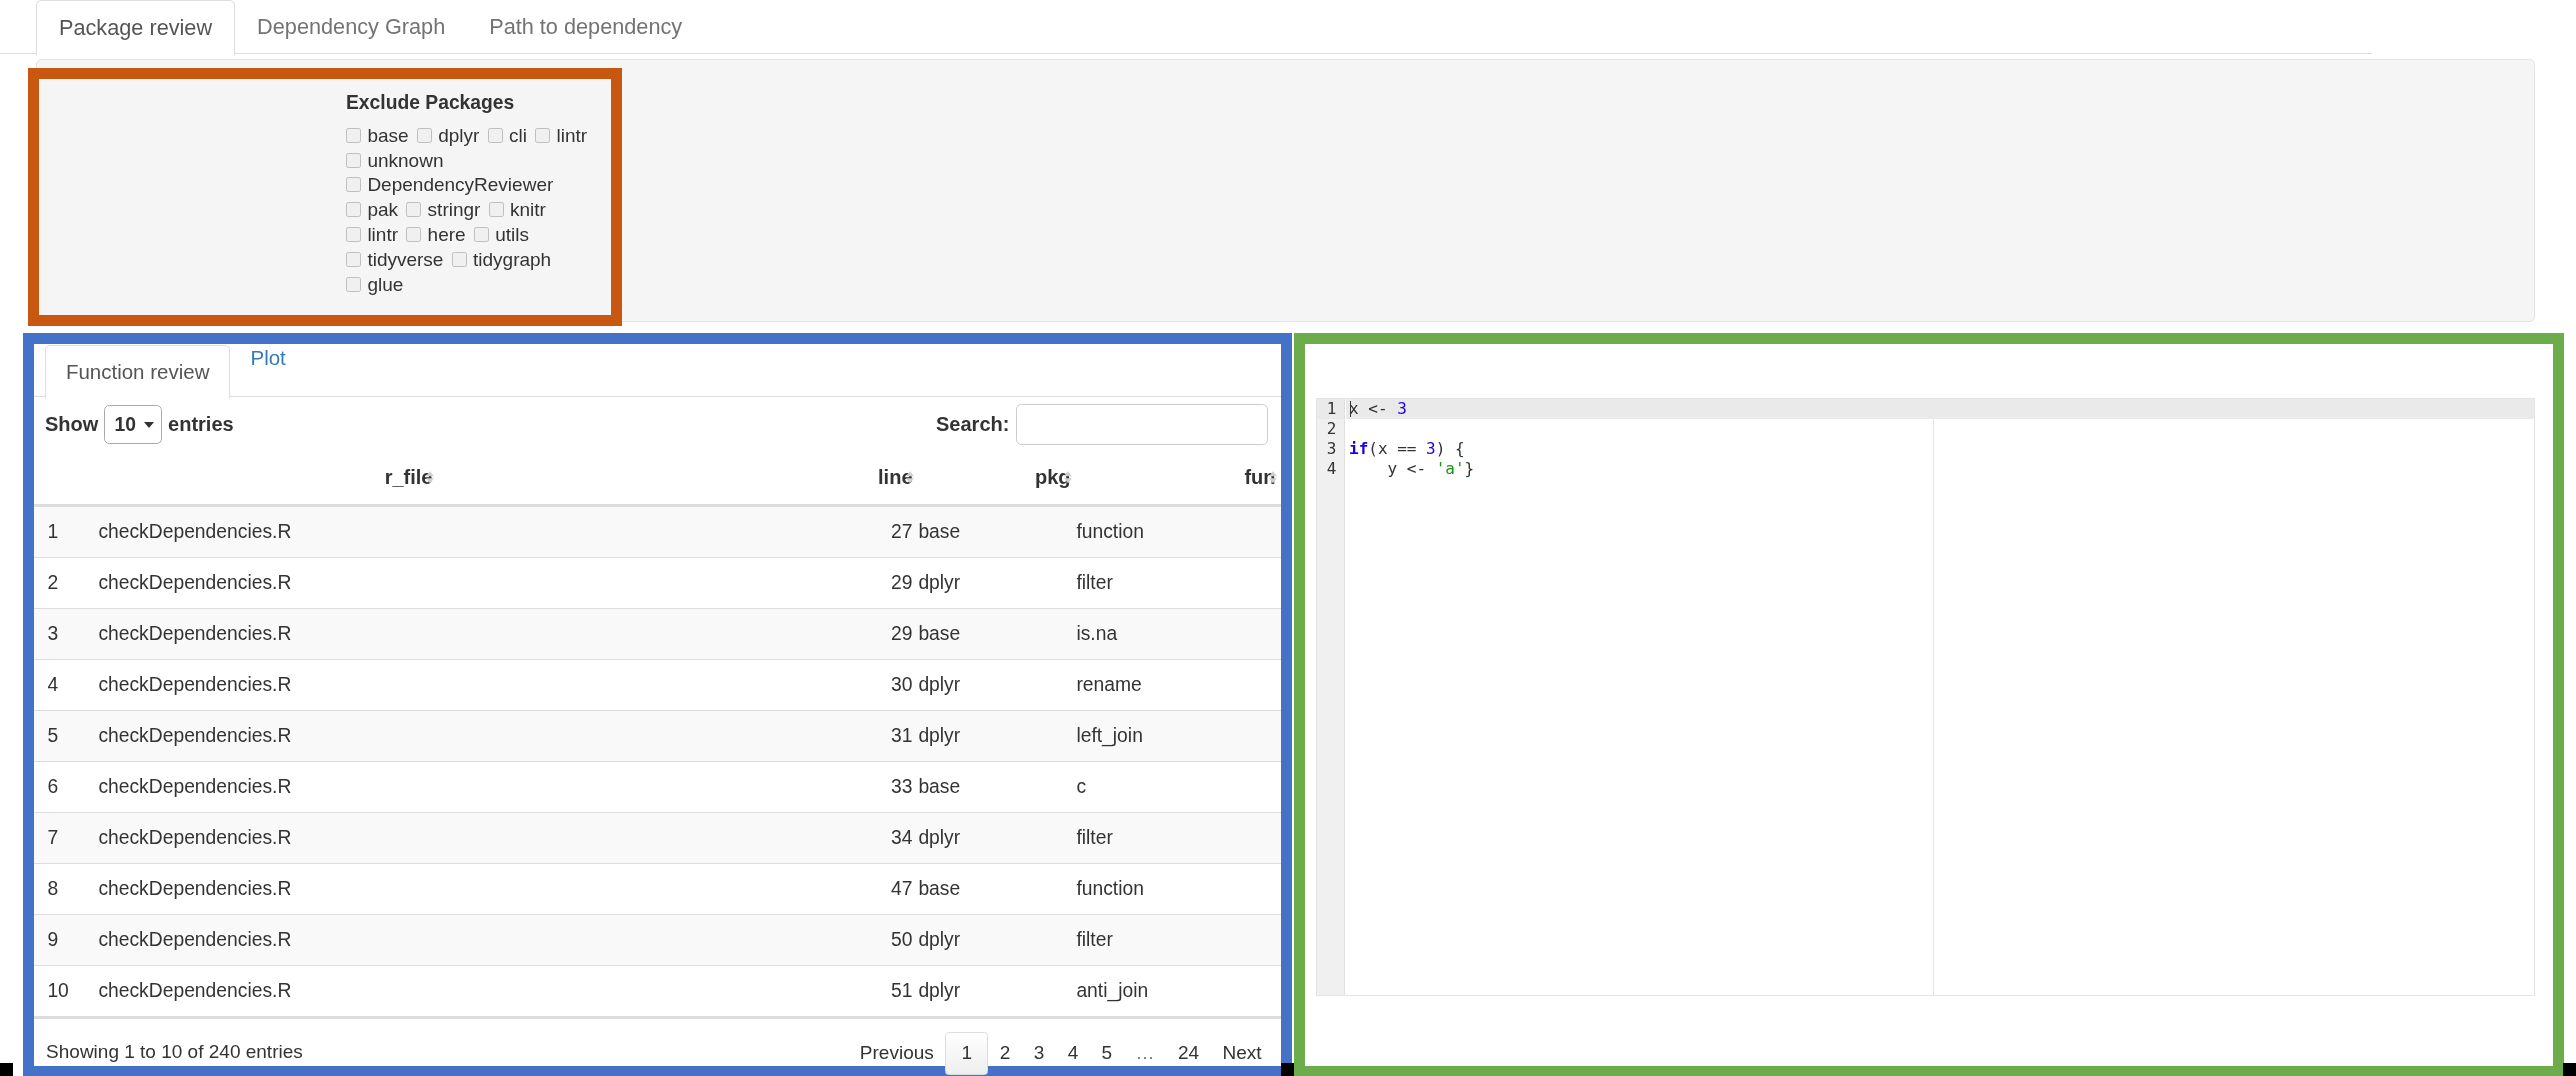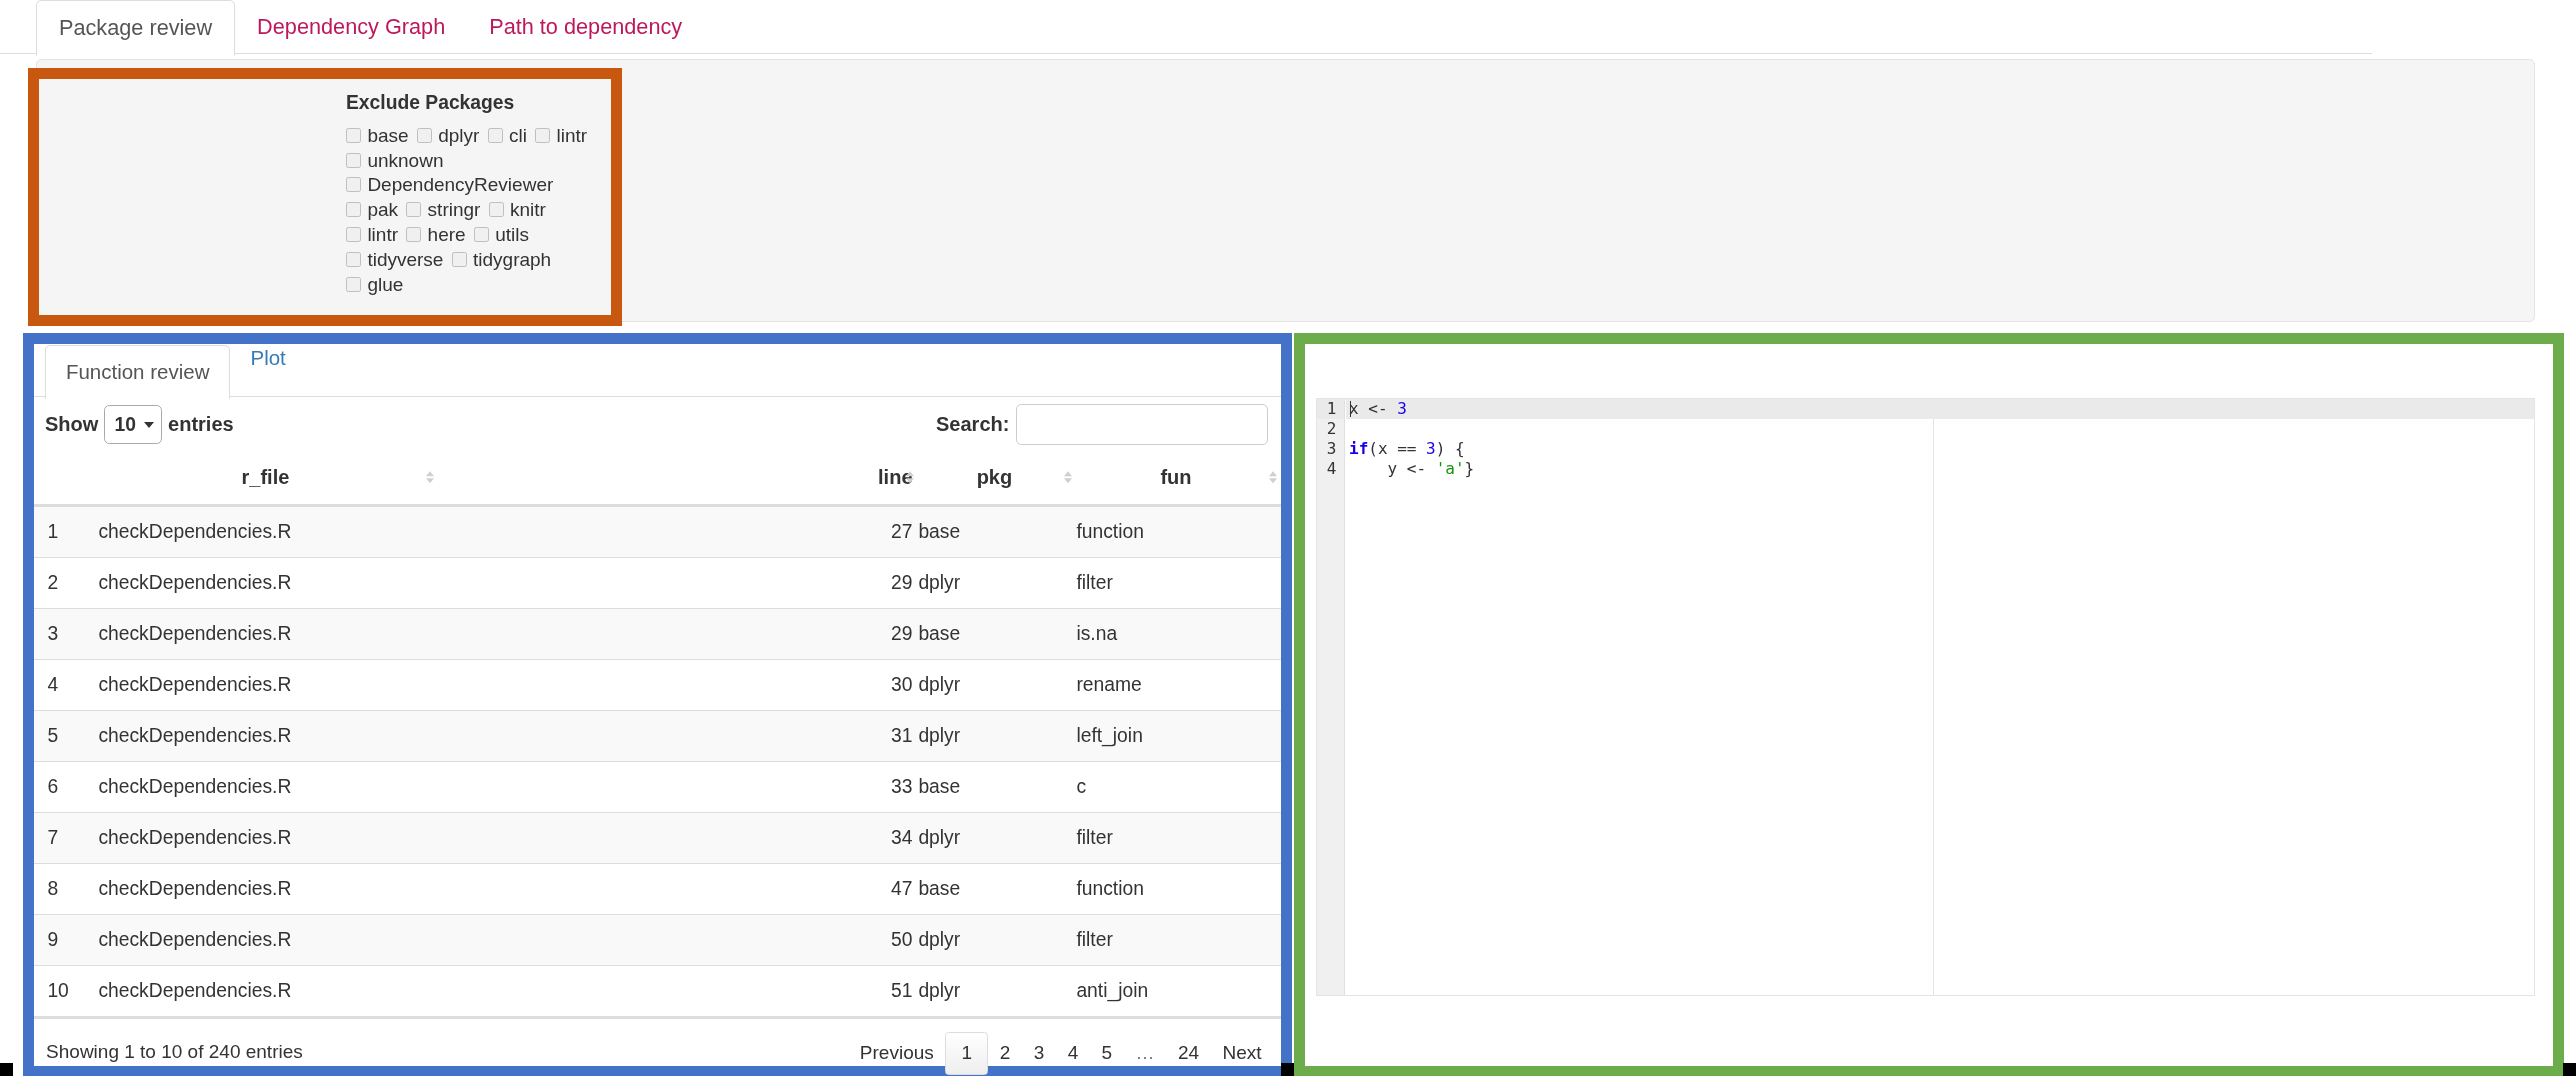--- a/index.html
+++ b/index.html
@@ -12,21 +12,21 @@
 
   
   .tabbar {
     position: absolute; left: 0; top: 0;
     width: 2372px; height: 54px;
     border-bottom: 1.8px solid #dddddd;
     background: #ffffff;
   }
   .tabbar-inner { position: absolute; left: 36px; top: 0; display: flex; align-items: flex-end; height: 54px; }
   .tab {
-    font-size: 21.7px; color: #be185d; padding: 0 22px;
+    font-size: 21.7px; color: #737373; padding: 0 22px;
     height: 54px; line-height: 54px; cursor: pointer; white-space: nowrap;
   }
   .tab.active {
     color: #555555; background: #ffffff;
     border: 1.8px solid #dddddd; border-bottom: 1.8px solid #ffffff;
     border-radius: 5.3px 5.3px 0 0; margin-bottom: -1.8px; height: 56px; line-height: 53px;
   }
 
   
   .filters-strip {
@@ -109,21 +109,21 @@
     margin-left: 7px; width: 252px; height: 41px;
     border: 1.8px solid #cccccc; border-radius: 5.3px; background: #ffffff;
     font-size: 19px; padding: 0 8.2px; color: #555555;
     font-family: "Liberation Sans", sans-serif;
   }
 
   
   .tbl { width: 100%; border-collapse: collapse; table-layout: fixed; }
   .tbl th {
     font-size: 20px; font-weight: bold; color: #333333;
-    padding: 15px 5.9px 15px 0; text-align: center;
+    padding: 15px 5.9px 15px 0; text-align: right;
     border-bottom: 3.5px solid #dddddd; position: relative; vertical-align: middle;
   }
   .tbl td {
     font-size: 19.3px; color: #333333; padding: 14px 5.9px 14px 0;
     border-top: 1.8px solid #dddddd; vertical-align: middle;
   }
   .tbl tbody tr.odd td { background: #f9f9f9; }
   .tbl tbody tr.even td { background: #ffffff; }
   .c-idx  { width: 64px; padding-left: 13px !important; }
   .c-file { width: 340px; }

